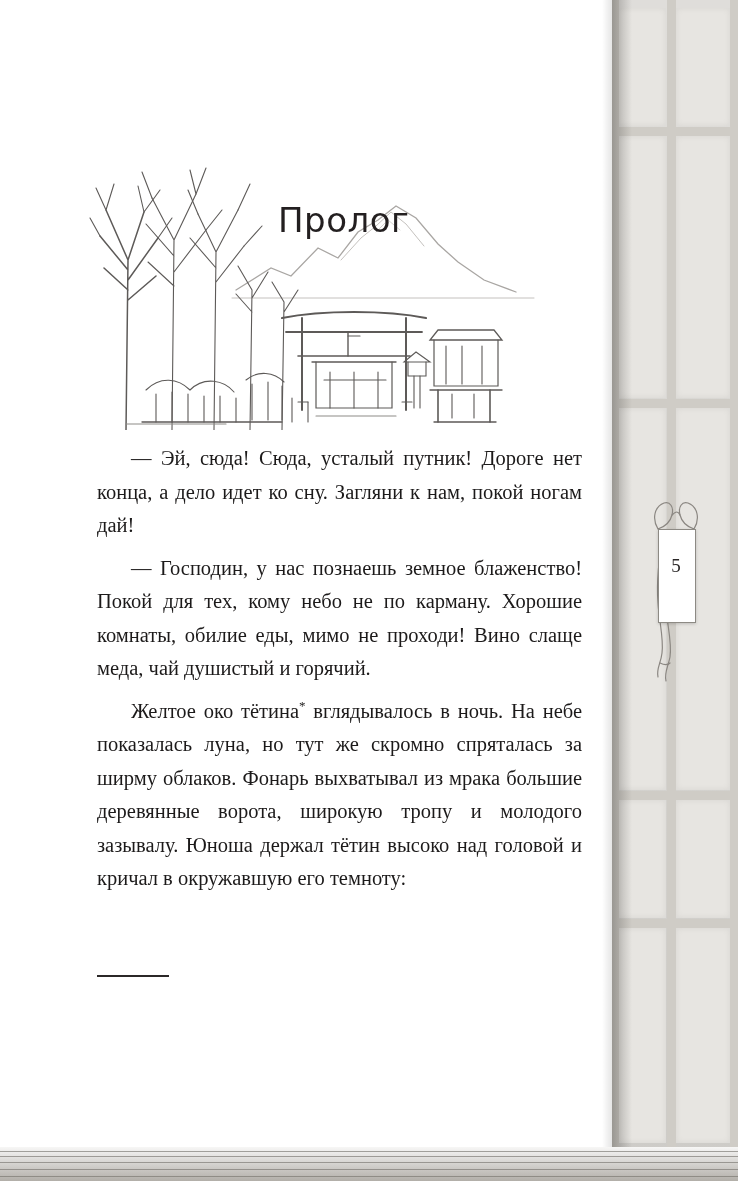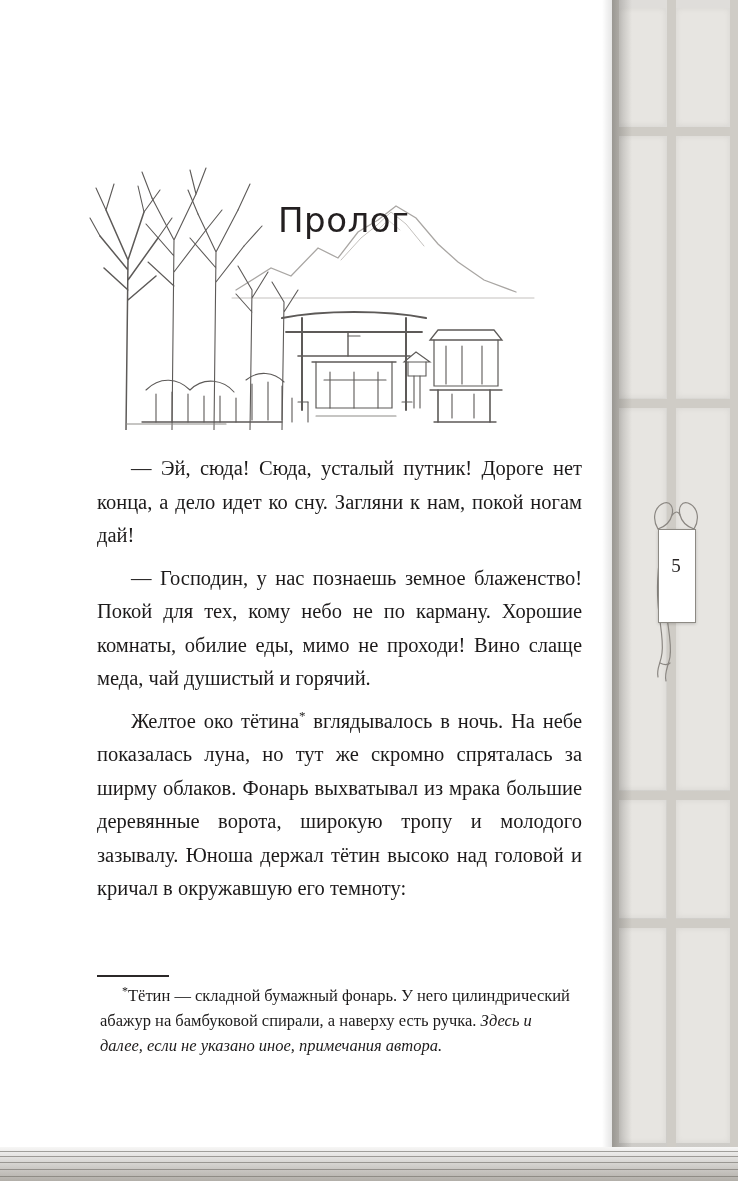--- a/index.html
+++ b/index.html
@@ -125,21 +125,21 @@
     position: absolute;
     left: 97px;
     top: 440px;
     width: 485px;
     font-size: 20.5px;
     line-height: 33.5px;
     color: #1c1a1a;
     text-align: justify;
   }
   .body-text p {
-    margin: 12px 0 0 0;
+    margin: 2px 0 0 0;
     text-indent: 34px;
   }
   .body-text p + p { margin-top: 9px; }
   .fn-mark {
     font-size: 13px;
     vertical-align: super;
     line-height: 0;
   }
 
   
@@ -295,23 +295,20 @@
 
   <div class="body-text">
     <p>— Эй, сюда! Сюда, усталый путник! Дороге нет конца, а дело идет ко сну. Загляни к нам, покой ногам дай!</p>
     <p>— Господин, у нас познаешь земное блаженство! Покой для тех, кому небо не по карману. Хорошие комнаты, обилие еды, мимо не проходи! Вино слаще меда, чай душистый и горячий.</p>
     <p>
       <span>Желтое око тётина<span class="fn-mark">*</span> вглядывалось в ночь. На небе показалась луна, но тут же скромно спряталась за ширму облаков. Фонарь выхватывал из мрака большие деревянные ворота, широкую тропу и молодого зазывалу. Юноша держал тётин высоко над головой и кричал в окружавшую его темноту:</span>
     </p>
   </div>
 
   <div class="footnote-rule"></div>
-  <div class="footnote">
-    <span class="star">*</span><span>Тётин — складной бумажный фонарь. У него цилиндрический абажур на бамбуковой спирали, а наверху есть ручка. </span><em>Здесь и далее, если не указано иное, примечания автора.</em>
-  </div>
 
   <div class="bookmark">
     <svg width="56" height="190" viewBox="0 0 56 190" xmlns="http://www.w3.org/2000/svg">
       <g fill="none" stroke="#8b8782" stroke-width="1.2" stroke-linecap="round">
         <path d="M10 36 C 4 26, 6 14, 16 10 C 22 8, 26 14, 24 22 C 22 30, 16 34, 10 36 Z"></path>
         <path d="M46 36 C 52 26, 50 14, 40 10 C 34 8, 30 14, 32 22 C 34 30, 40 34, 46 36 Z"></path>
         <path d="M24 22 C 28 18, 30 18, 32 22"></path>
         <path d="M16 38 C 12 58, 8 84, 10 110 C 11 128, 16 146, 14 160 C 13 170, 8 176, 10 184"></path>
         <path d="M22 40 C 18 62, 16 92, 18 116 C 20 136, 24 150, 22 164 C 20 174, 16 180, 18 188"></path>
         <path d="M12 170 C 16 172, 20 172, 22 170"></path>

